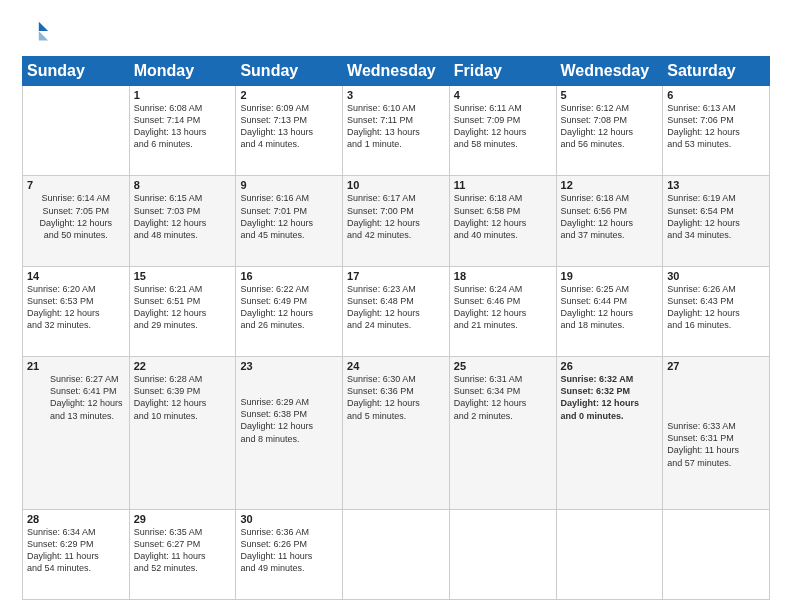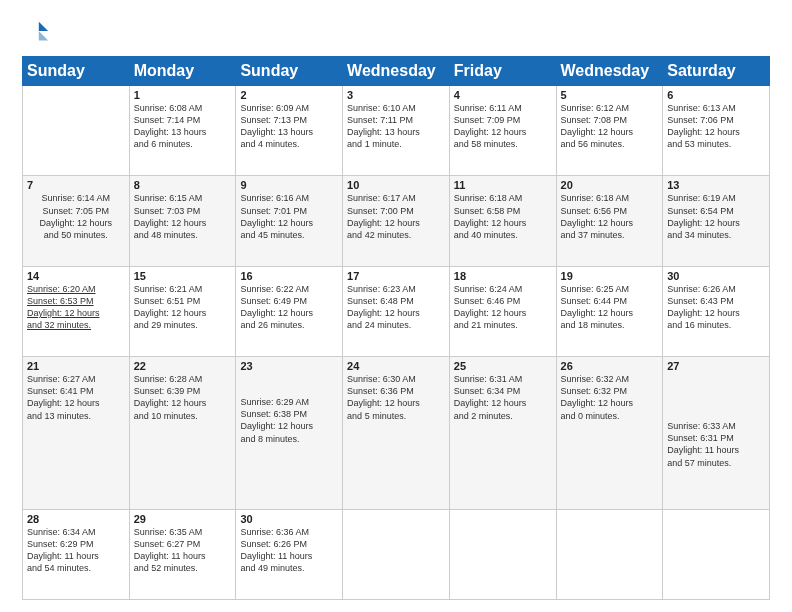--- a/index.html
+++ b/index.html
@@ -203,38 +203,38 @@
 and 42 minutes.</div>
           </td>
           <td>
             <span class="day-num">11</span>
             <div class="day-info" style="white-space: pre-line;">Sunrise: 6:18 AM
 Sunset: 6:58 PM
 Daylight: 12 hours
 and 40 minutes.</div>
           </td>
           <td>
-            <span class="day-num">20</span>
+            <span class="day-num">12</span>
             <div class="day-info" style="white-space: pre-line;">Sunrise: 6:18 AM
 Sunset: 6:56 PM
 Daylight: 12 hours
 and 37 minutes.</div>
           </td>
           <td>
             <span class="day-num">13</span>
             <div class="day-info" style="white-space: pre-line;">Sunrise: 6:19 AM
 Sunset: 6:54 PM
 Daylight: 12 hours
 and 34 minutes.</div>
           </td>
         </tr>
         <tr>
           <td>
             <span class="day-num">14</span>
-            <div class="day-info" style="white-space: pre-line; text-decoration: underline;">Sunrise: 6:20 AM
+            <div class="day-info" style="white-space: pre-line;">Sunrise: 6:20 AM
 Sunset: 6:53 PM
 Daylight: 12 hours
 and 32 minutes.</div>
           </td>
           <td>
             <span class="day-num">15</span>
             <div class="day-info" style="white-space: pre-line;">Sunrise: 6:21 AM
 Sunset: 6:51 PM
 Daylight: 12 hours
 and 29 minutes.</div>
@@ -271,21 +271,21 @@
             <span class="day-num">30</span>
             <div class="day-info" style="white-space: pre-line;">Sunrise: 6:26 AM
 Sunset: 6:43 PM
 Daylight: 12 hours
 and 16 minutes.</div>
           </td>
         </tr>
         <tr>
           <td>
             <span class="day-num">21</span>
-            <div class="day-info" style="white-space: pre-line;">Sunrise: 6:27 AM
+            <div class="day-info" style="white-space: pre-line; margin-left: 23px;">Sunrise: 6:27 AM
 Sunset: 6:41 PM
 Daylight: 12 hours
 and 13 minutes.</div>
           </td>
           <td>
             <span class="day-num">22</span>
             <div class="day-info" style="white-space: pre-line;">Sunrise: 6:28 AM
 Sunset: 6:39 PM
 Daylight: 12 hours
 and 10 minutes.</div>
@@ -306,21 +306,21 @@
           </td>
           <td>
             <span class="day-num">25</span>
             <div class="day-info" style="white-space: pre-line;">Sunrise: 6:31 AM
 Sunset: 6:34 PM
 Daylight: 12 hours
 and 2 minutes.</div>
           </td>
           <td>
             <span class="day-num">26</span>
-            <div class="day-info" style="white-space: pre-line;">Sunrise: 6:32 AM
+            <div class="day-info" style="white-space: pre-line; font-weight: bold;">Sunrise: 6:32 AM
 Sunset: 6:32 PM
 Daylight: 12 hours
 and 0 minutes.</div>
           </td>
           <td>
             <span class="day-num">27</span>
             <div class="day-info" style="white-space: pre-line; margin-top: 48px;">Sunrise: 6:33 AM
 Sunset: 6:31 PM
 Daylight: 11 hours
 and 57 minutes.</div>

